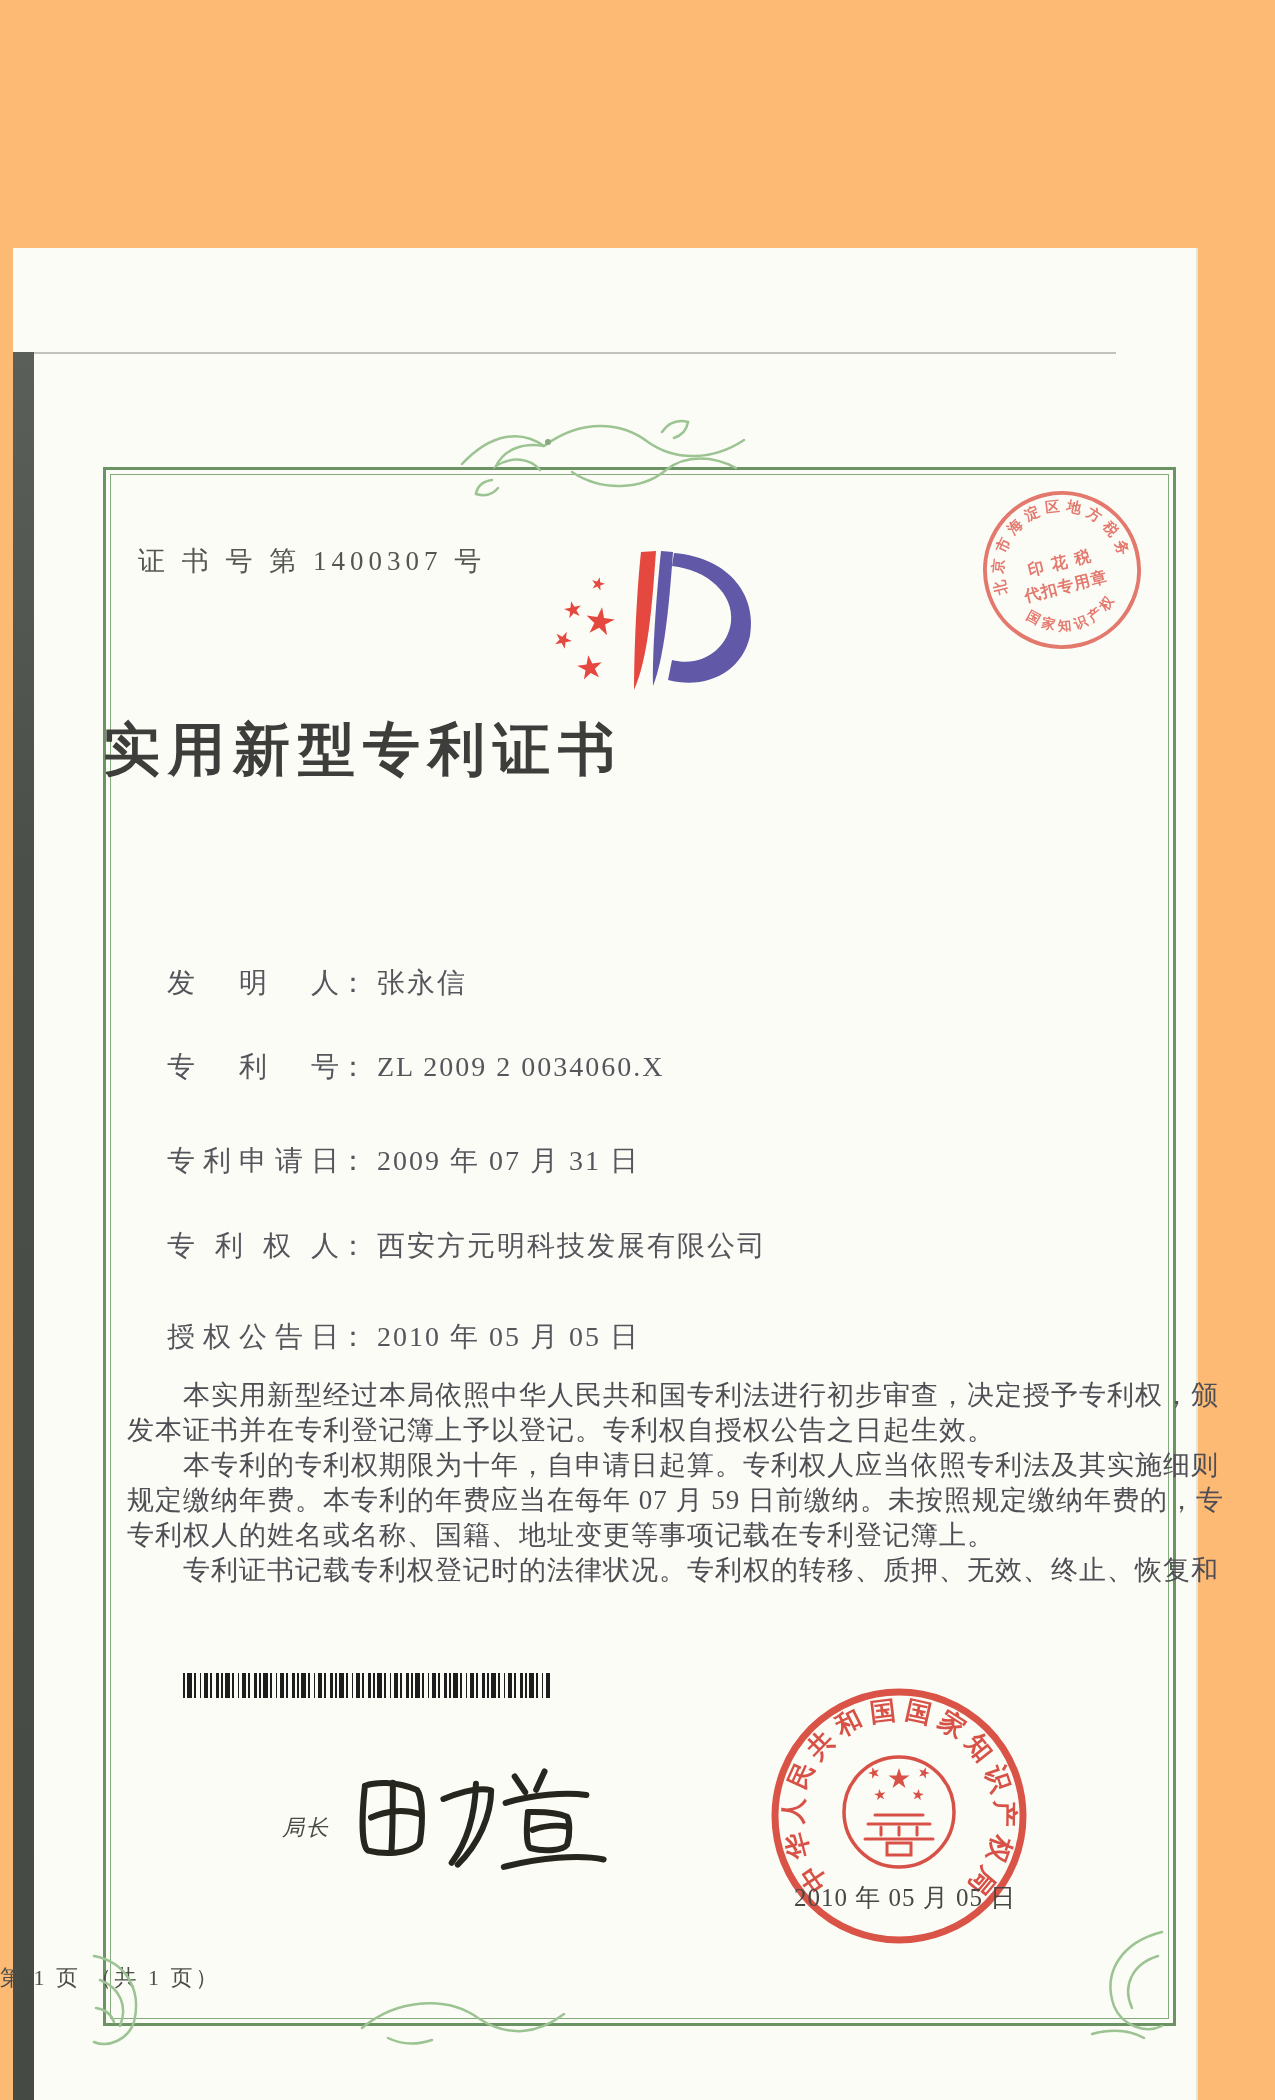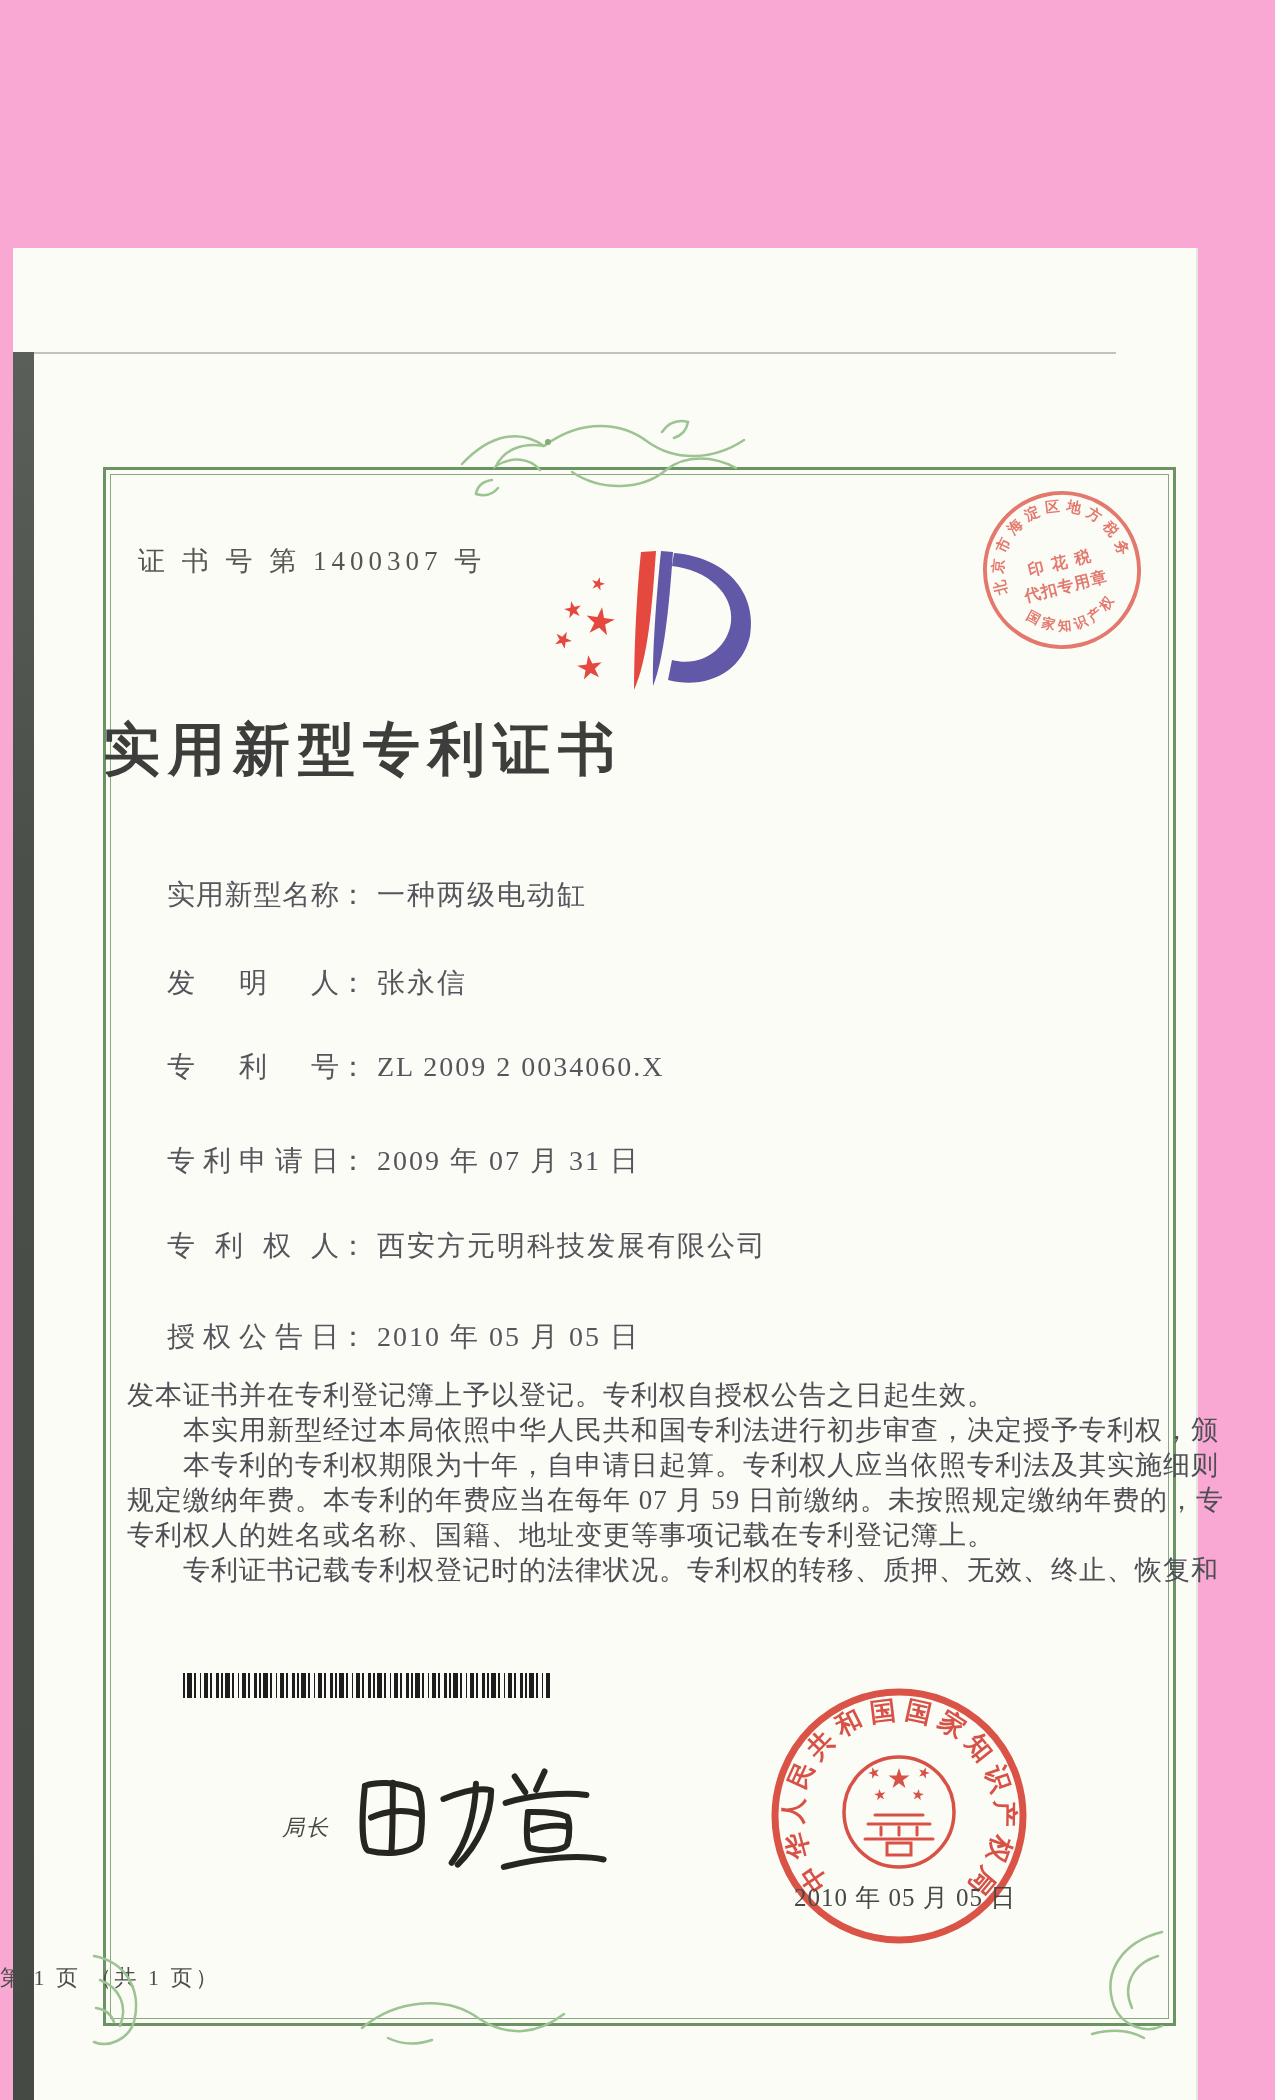--- a/index.html
+++ b/index.html
@@ -1,16 +1,16 @@
 <!DOCTYPE html>
 <html><head>
 <meta charset="utf-8">
 <style>
   html,body{margin:0;padding:0;background:#fff;}
-  .stage{position:relative;width:1275px;height:2100px;background:#f9a8d4;overflow:hidden;
+  .stage{position:relative;width:1275px;height:2100px;background:#fdba74;overflow:hidden;
          font-family:"Liberation Serif","DejaVu Serif",serif;}
   
   .paper{position:absolute;left:13px;top:248px;width:1183px;height:1852px;
          background:#fcfcf7;border-right:2px solid #e6e6df;}
   .spine{position:absolute;left:13px;top:352px;width:21px;height:1748px;
          background:linear-gradient(180deg,#5a5f5a 0%,#4a4f4a 30%,#454a45 100%);}
   .scan-topline{position:absolute;left:34px;top:352px;width:1082px;height:2px;background:#8d938d;opacity:.55;}
   
   .cert{position:absolute;left:103px;top:467px;width:1067px;height:1553px;border:3px solid #6b9363;}
   .cert-inner{position:absolute;inset:4px;border:1px solid #86aa7e;}
@@ -104,42 +104,39 @@
       <path d="M89,4 L104,3 C100,60 96,110 82,142 C82,110 84,50 89,4 Z"></path>
     </g>
     <g fill="#6158a7">
       <path d="M109,3 L121,4 C117,60 112,110 101,138 C100,110 104,50 109,3 Z"></path>
       <path d="M122,5 C180,10 205,50 198,88 C190,124 154,142 116,132 L120,112 C150,120 176,100 179,74 C182,46 156,22 120,18 Z"></path>
     </g>
   </svg>
 
   <div class="title">实用新型专利证书</div>
 
-  <div class="row" style="top:876px">
-    <span class="flabel">实用新型名称</span><span class="fcolon">：</span><span class="fvalue">一种两级电动缸</span>
-  </div>
   <div class="row" style="top:964px">
     <span class="flabel">发明人</span><span class="fcolon">：</span><span class="fvalue">张永信</span>
   </div>
   <div class="row" style="top:1048px">
     <span class="flabel">专利号</span><span class="fcolon">：</span><span class="fvalue">ZL 2009 2 0034060.X</span>
   </div>
   <div class="row" style="top:1142px">
     <span class="flabel">专利申请日</span><span class="fcolon">：</span><span class="fvalue">2009 年 07 月 31 日</span>
   </div>
   <div class="row" style="top:1227px">
     <span class="flabel">专利权人</span><span class="fcolon">：</span><span class="fvalue">西安方元明科技发展有限公司</span>
   </div>
   <div class="row" style="top:1318px">
     <span class="flabel">授权公告日</span><span class="fcolon">：</span><span class="fvalue">2010 年 05 月 05 日</span>
   </div>
 
   <div class="bodytext">
+    <div class="bline ind">本实用新型经过本局依照中华人民共和国专利法进行初步审查，决定授予专利权，颁</div>
     <div class="bline">发本证书并在专利登记簿上予以登记。专利权自授权公告之日起生效。</div>
-    <div class="bline ind">本实用新型经过本局依照中华人民共和国专利法进行初步审查，决定授予专利权，颁</div>
     <div class="bline ind">本专利的专利权期限为十年，自申请日起算。专利权人应当依照专利法及其实施细则</div>
     <div class="bline">规定缴纳年费。本专利的年费应当在每年 07 月 59 日前缴纳。未按照规定缴纳年费的，专</div>
     <div class="bline">专利权人的姓名或名称、国籍、地址变更等事项记载在专利登记簿上。</div>
     <div class="bline ind">专利证书记载专利权登记时的法律状况。专利权的转移、质押、无效、终止、恢复和</div>
   </div>
 
   <div class="barcode"></div>
 
   <div class="director">局长</div>
   <svg class="signature" viewBox="0 0 265 125" aria-label="田力普">

